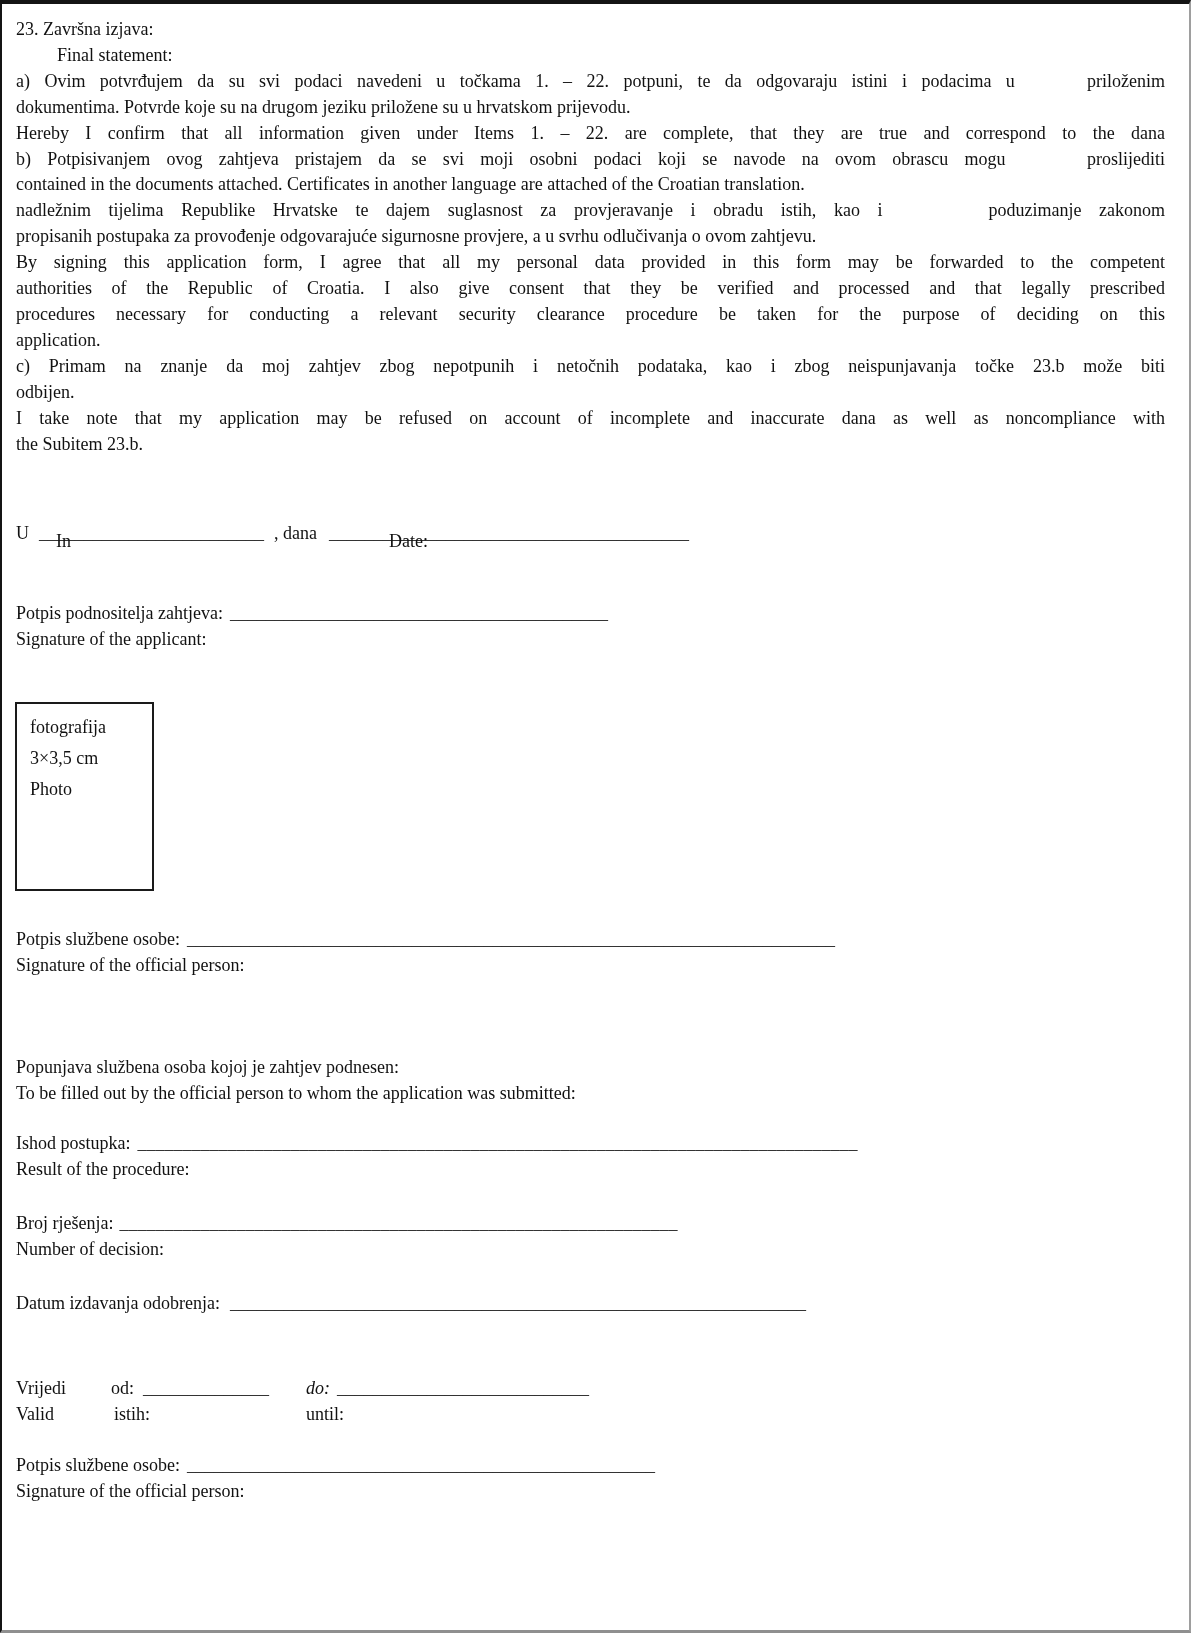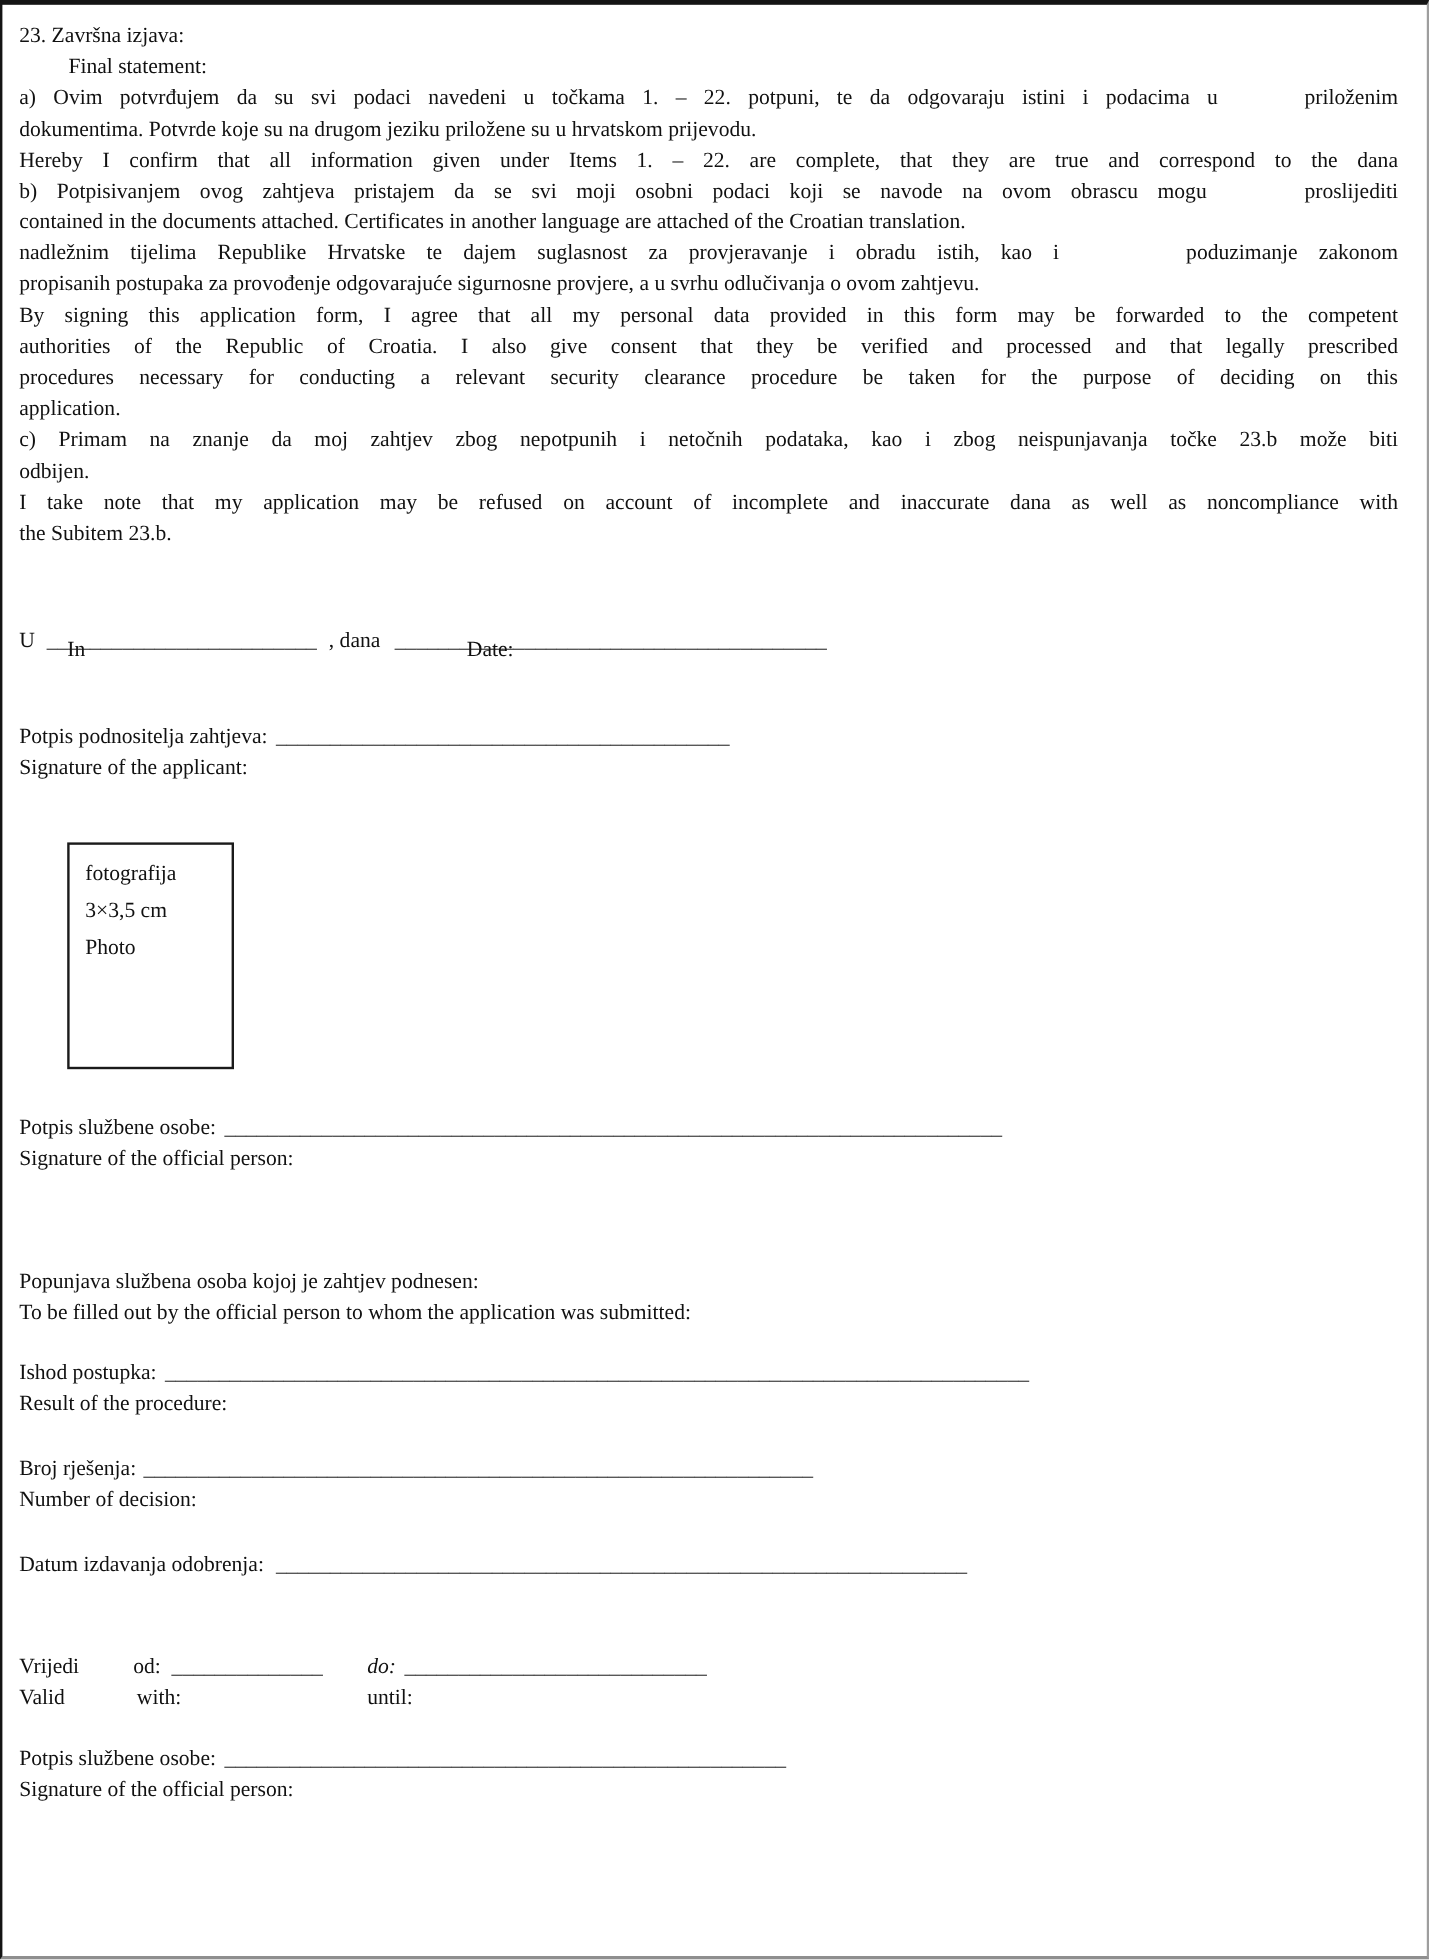--- a/index.html
+++ b/index.html
@@ -61,21 +61,20 @@
   .photo {
     position: absolute;
     left: 13px;
     top: 698px;
     width: 139px;
     height: 189px;
     box-sizing: border-box;
     border: 2px solid #1a1a1a;
     padding: 8px 4px 0 13px;
     line-height: 31px;
-    margin-left: 41px;
   }
 
   #official-sig-top     { top: 922px; }
   #official-sig-top-en  { top: 948px; }
   #popunjava            { top: 1050px; }
   #popunjava-en         { top: 1076px; }
   #ishod                { top: 1126px; }
   #ishod-en             { top: 1152px; }
   #broj                 { top: 1206px; }
   #broj-en              { top: 1232px; }
@@ -138,18 +137,18 @@
 
   <div class="row" id="ishod"><span>Ishod postupka:</span><span class="ul sp7">________________________________________________________________________________</span></div>
   <div class="row" id="ishod-en"><span>Result of the procedure:</span></div>
 
   <div class="row" id="broj"><span>Broj rješenja:</span><span class="ul sp6">______________________________________________________________</span></div>
   <div class="row" id="broj-en"><span>Number of decision:</span></div>
 
   <div class="row" id="datum"><span>Datum izdavanja odobrenja:</span><span class="ul sp10">________________________________________________________________</span></div>
 
   <div class="row" id="vrijedi"><span>Vrijedi</span><span class="abs od-label">od:</span><span class="abs ul od-line">______________</span><span class="abs do-label">do:</span><span class="abs ul do-line">____________________________</span></div>
-  <div class="row" id="valid"><span>Valid</span><span class="abs from-label">with:</span><span class="abs until-label">until:</span></div>
+  <div class="row" id="valid"><span>Valid</span><span class="abs from-label">istih:</span><span class="abs until-label">until:</span></div>
 
   <div class="row" id="official-sig-bottom"><span>Potpis službene osobe:</span><span class="ul sp7">____________________________________________________</span></div>
   <div class="row" id="official-sig-bottom-en"><span>Signature of the official person:</span></div>
 
 </div>
 
 </body></html>

